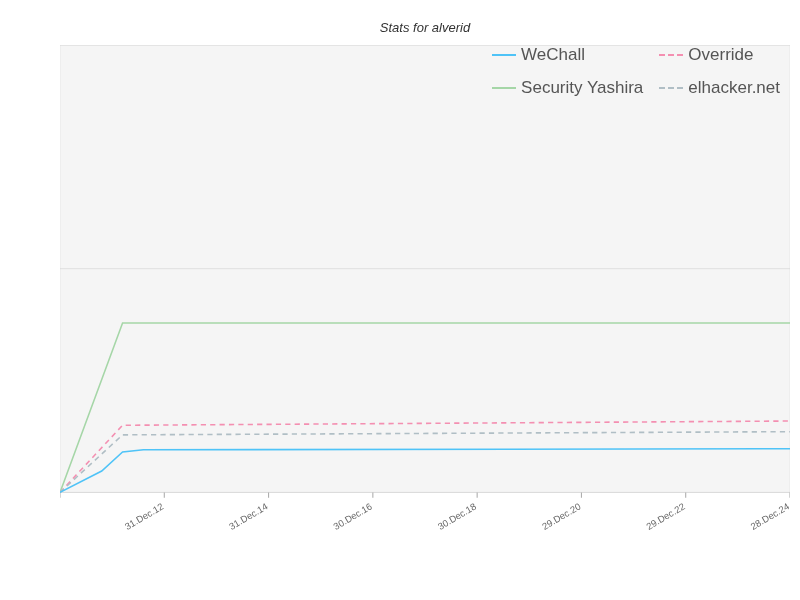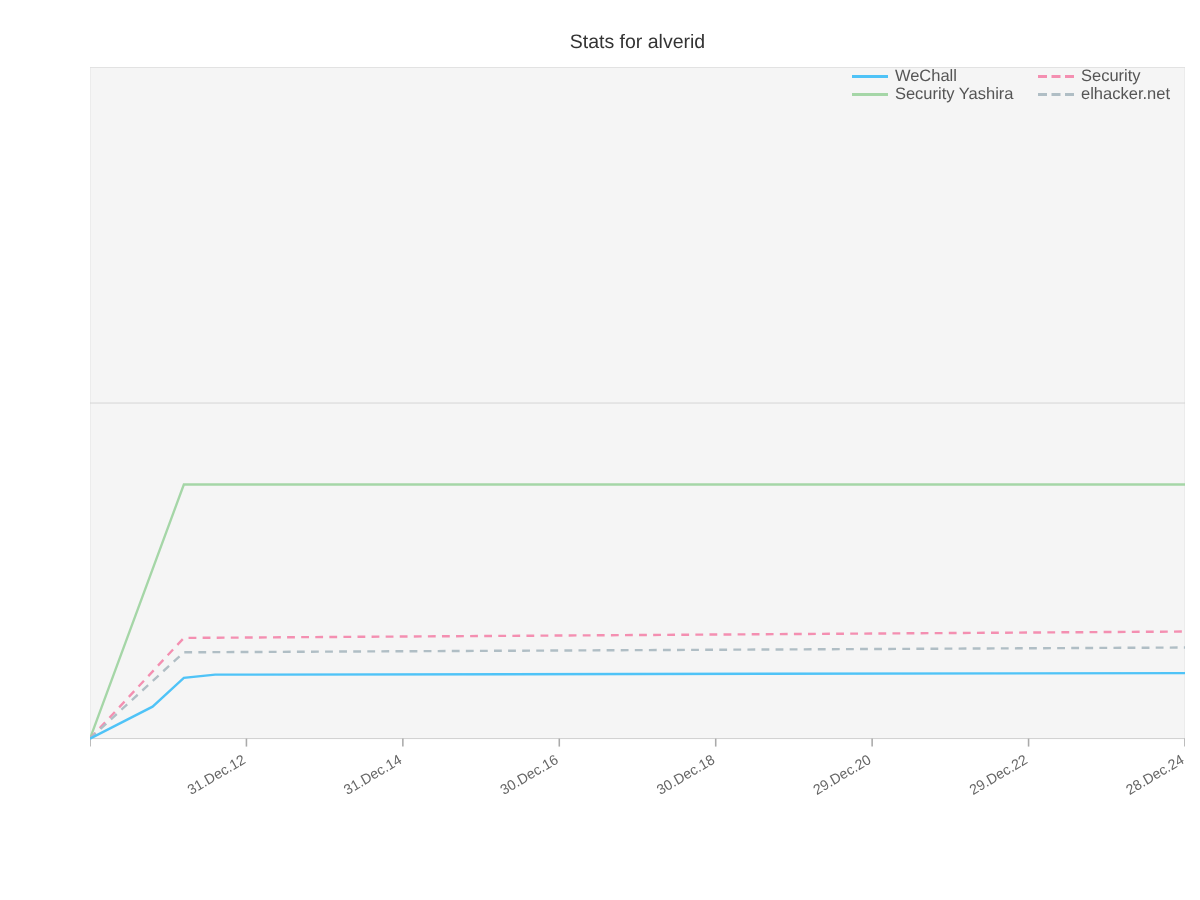--- a/index.html
+++ b/index.html
@@ -14,39 +14,40 @@
       width: 800px;
       height: 600px;
       position: relative;
       padding: 20px 10px 60px 60px;
     }
     .chart-title {
       text-align: center;
       font-size: 13px;
       color: #333;
       margin-bottom: 10px;
+      font-style: italic;
     }
     .chart-area {
       position: relative;
       width: 100%;
       height: 490px;
     }
     svg.main-chart {
       width: 100%;
       height: 100%;
     }
     .legend {
       position: absolute;
       top: 0px;
       right: 10px;
-      font-size: 11px;
+      font-size: 17px;
       color: #555;
       display: grid;
       grid-template-columns: auto auto;
-      gap: 0 16px;
+      gap: 13px 16px;
     }
     .legend-item {
       display: flex;
       align-items: center;
       gap: 5px;
     }
     .legend-line {
       width: 24px;
       height: 2px;
       display: inline-block;
@@ -60,21 +61,21 @@
   <div class="chart-area">
 
     
     <div class="legend">
       <div class="legend-item">
         <span class="legend-line" style="background:#4fc3f7;"></span>
         <span>WeChall</span>
       </div>
       <div class="legend-item">
         <span style="display:inline-block;width:24px;height:0;border-top:2px dashed #f48fb1;"></span>
-        <span>Security</span>
+        <span>Override</span>
       </div>
       <div class="legend-item">
         <span class="legend-line" style="background:#a5d6a7;"></span>
         <span>Security Yashira</span>
       </div>
       <div class="legend-item">
         <span style="display:inline-block;width:24px;height:0;border-top:2px dashed #b0bec5;"></span>
         <span>elhacker.net</span>
       </div>
     </div>

